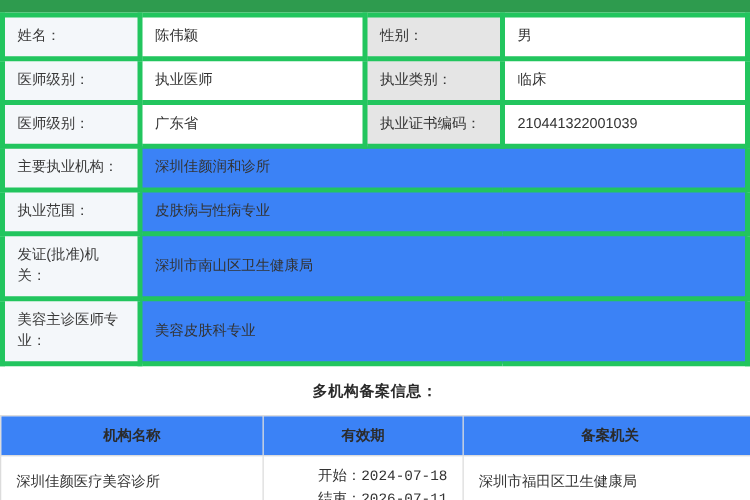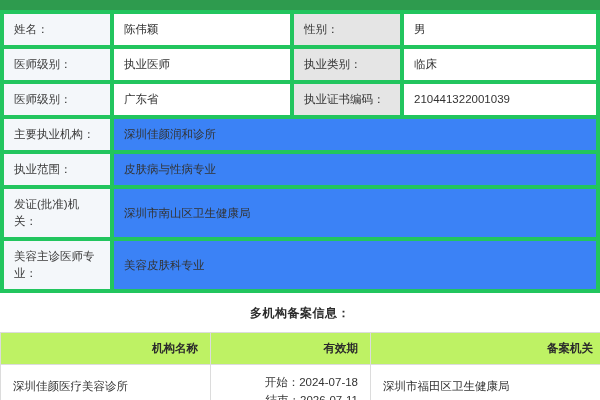--- a/index.html
+++ b/index.html
@@ -70,38 +70,38 @@
   }
 
   
   .org-table {
     width: 100%;
     border-collapse: collapse;
     table-layout: fixed;
     font-size: 11.5px;
   }
   .org-table th {
-    background: #bef264;
+    background: #3b82f6;
     color: #2b2b2b;
     font-weight: bold;
-    text-align: right;
+    text-align: center;
     border: 1px solid #dcdcdc;
     padding: 3px 12px;
     height: 32px;
   }
   .org-table td {
     background: #ffffff;
     border: 1px solid #dcdcdc;
     padding: 8px 12px;
     color: #333;
     vertical-align: top;
     line-height: 18px;
   }
   .c1 { width: 210px; }
-  .c2 { width: 160px; }
+  .c2 { width: 160px; font-family: Liberation Mono, monospace; }
   .c3 { width: 235px; }
   .validity-line { white-space: nowrap; text-align: right; }
   .org-name { padding-top: 12px !important; }
   .org-auth { padding-top: 12px !important; }
 </style>
 </head>
 <body>
 
 <div class="page">
 

